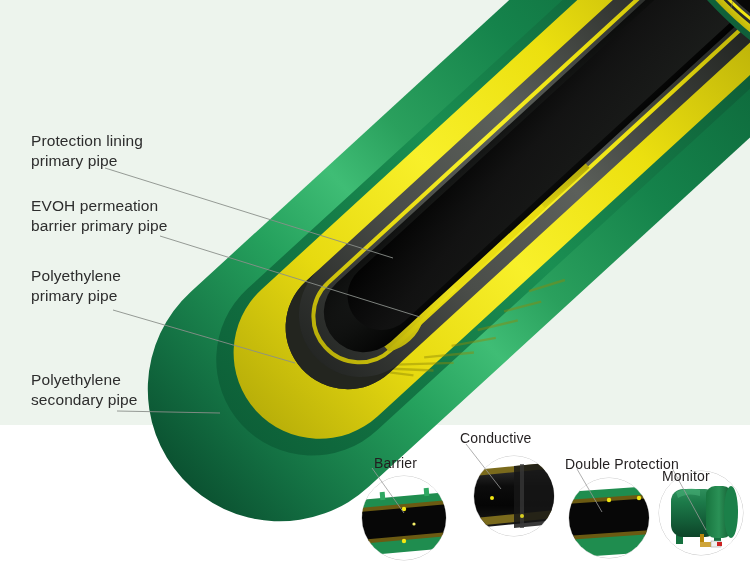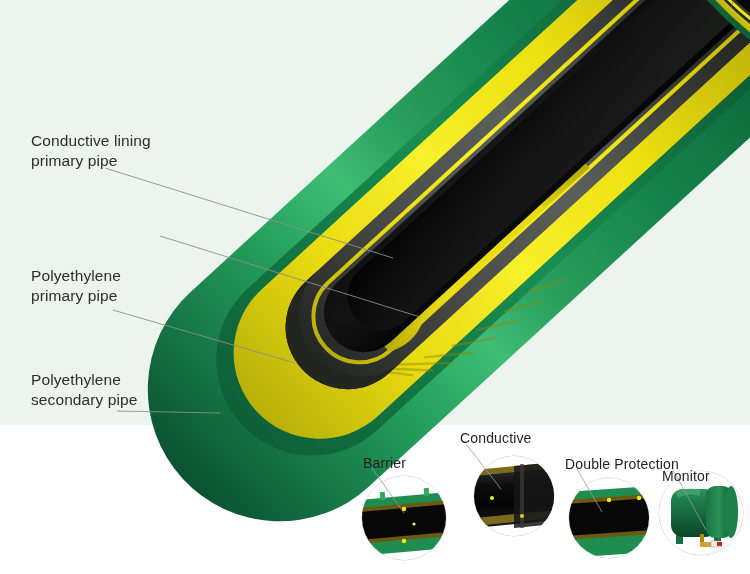--- a/index.html
+++ b/index.html
@@ -249,31 +249,33 @@
 
         <rect x="700" y="534" width="4" height="10" fill="#b8860b"></rect>
         <rect x="700" y="542" width="13" height="5" fill="#cfa53a"></rect>
         <rect x="711" y="541" width="10" height="6" fill="#efefef" stroke="#999" stroke-width="0.5"></rect>
         <rect x="717" y="542" width="5" height="4" fill="#cc2222"></rect>
       </g>
       <line x1="672" y1="468" x2="706" y2="530" stroke="#9a9a9a" stroke-width="0.8"></line>
     </g>
   </svg>
 
-  <div class="lbl" style="left:31px;top:131px;">Conductive lining
+  <div class="lbl" style="left:31px;top:131px;">Protection lining
 primary pipe</div>
 
+  <div class="lbl" style="left:31px;top:196px;">EVOH permeation
+barrier primary pipe</div>
 
   <div class="lbl" style="left:31px;top:266px;">Polyethylene
 primary pipe</div>
 
   <div class="lbl" style="left:31px;top:370px;">Polyethylene
 secondary pipe</div>
 
-  <div class="cap" style="left:363px;top:455px;">Barrier</div>
+  <div class="cap" style="left:374px;top:455px;">Barrier</div>
 
   <div class="cap" style="left:460px;top:430px;">Conductive</div>
 
   <div class="cap" style="left:565px;top:456px;">Double Protection</div>
 
   <div class="cap" style="left:662px;top:455px;margin-top:13px;">Monitor</div>
 
 </div>
 
 </body></html>

